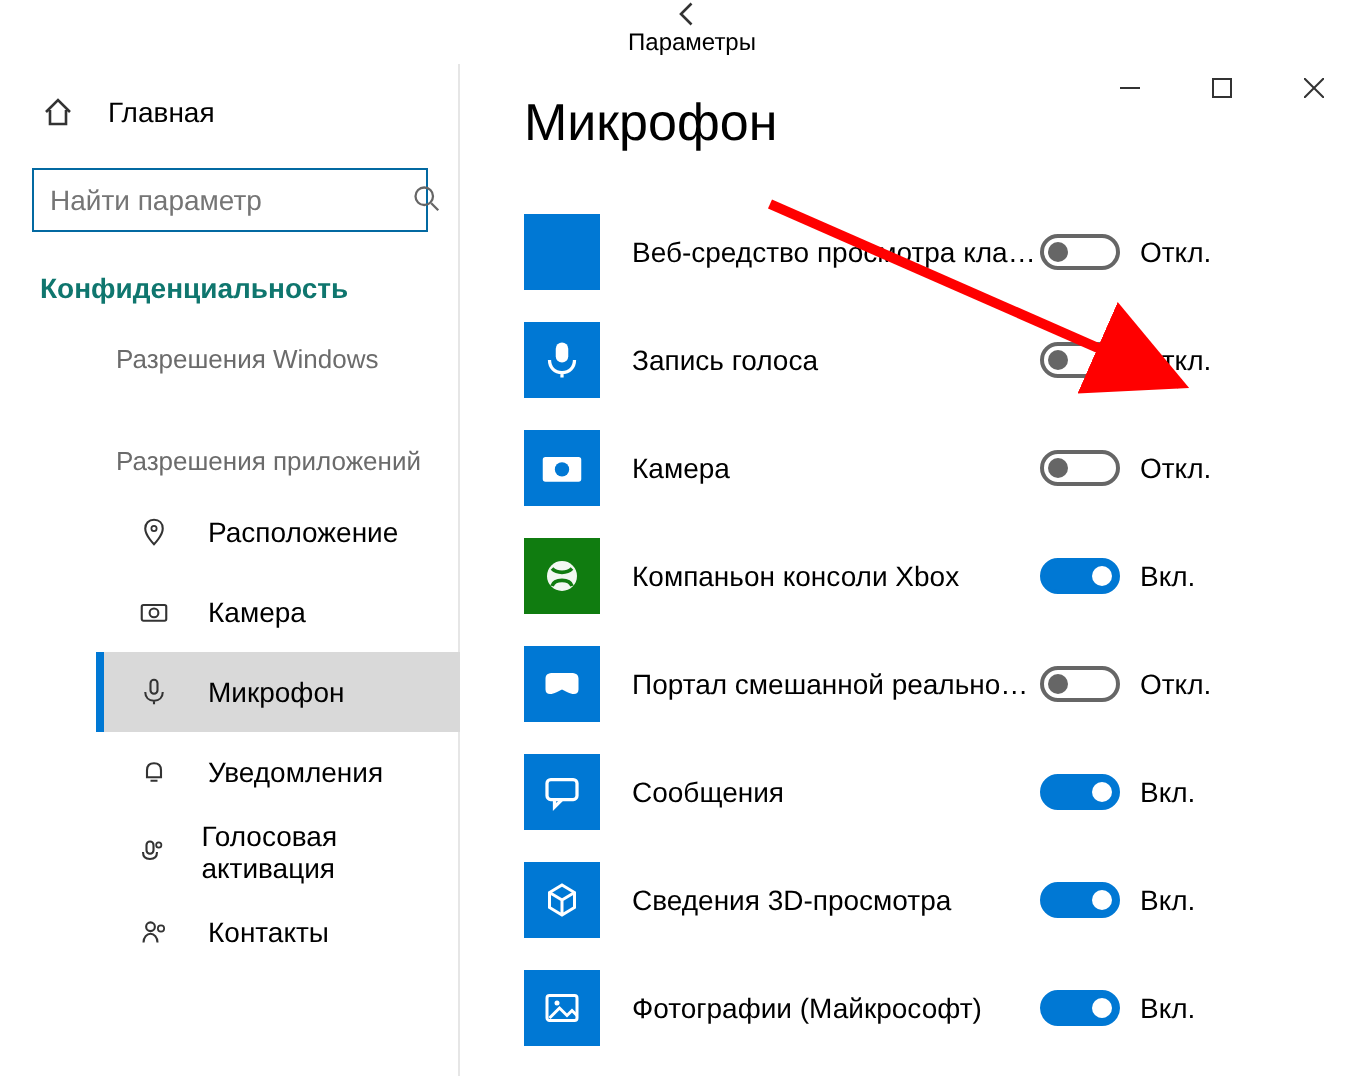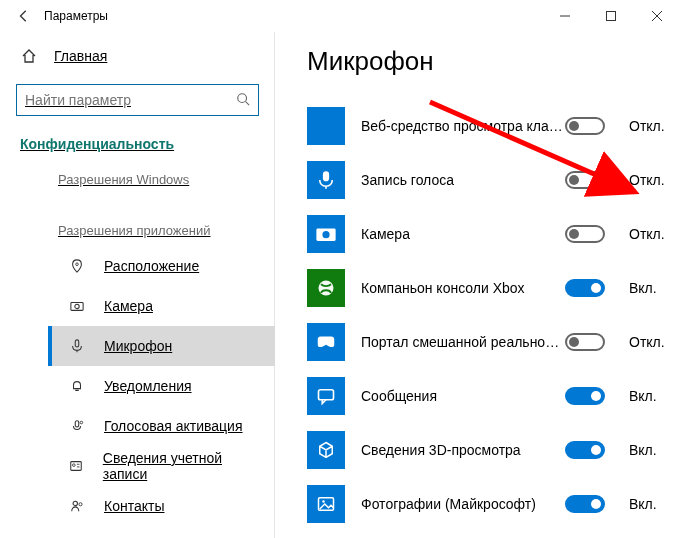--- a/index.html
+++ b/index.html
@@ -7,42 +7,42 @@
     font-family: "Segoe UI", Arial, sans-serif;
     width: 680px; height: 538px;
     background: #fff; color: #000;
     overflow: hidden;
     position: relative;
   }
   .titlebar {
     height: 32px;
     display: flex; align-items: center;
     padding-left: 8px;
+    flex-direction: column;
   }
   .back-btn {
     width: 32px; height: 32px;
     display:flex; align-items:center; justify-content:center;
     font-size: 14px; color:#333;
   }
   .title { font-size: 12px; color:#000; margin-left:4px; }
   .win-controls { margin-left:auto; display:flex; }
   .win-btn {
     width: 46px; height: 32px;
     display:flex; align-items:center; justify-content:center;
     font-size: 12px; color:#333;
   }
   .main {
     display:flex; height: calc(538px - 32px);
   }
   .sidebar {
-    width: 275px; background:#fff;
+    width: 230px; background:#fff;
     border-right: none;
     position: relative;
     overflow: visible;
-    text-decoration: underline;
   }
   .sidebar-vline {
     position:absolute; right:0; top:0; bottom:0;
     width:1px; background:#e6e6e6;
   }
   .home {
     display:flex; align-items:center;
     height: 36px; padding: 0 16px 0 20px;
     margin-top: 6px;
     font-size: 14px;
@@ -94,21 +94,21 @@
   }
   .app-icon {
     width: 38px; height: 38px;
     display:flex; align-items:center; justify-content:center;
     color:#fff; font-size:18px;
     flex:0 0 38px;
   }
   .app-label { flex:1; font-size: 14px; padding-left: 16px; color:#000;
     white-space: nowrap; overflow:hidden; text-overflow: ellipsis; max-width: 220px;
   }
-  .toggle-wrap { display:flex; align-items:center; gap:24px; margin-right:0; }
+  .toggle-wrap { display:flex; align-items:center; gap:10px; margin-right:0; }
   .toggle {
     width: 40px; height: 18px;
     border-radius: 9px;
     position:relative;
     border: 2px solid #666;
     background:#fff;
   }
   .toggle .knob {
     width:10px; height:10px; border-radius:50%;
     background:#666;
@@ -229,31 +229,20 @@
       <span class="icon">
         <svg width="14" height="14" viewBox="0 0 16 16">
             <rect x="6" y="2" width="4" height="7" rx="2" stroke="#333" fill="none" stroke-width="1.2"></rect>
             <path d="M4 8 Q4 12 8 12 Q12 12 12 8" stroke="#333" fill="none" stroke-width="1.2"></path>
             <circle cx="13" cy="4" r="1.5" stroke="#333" fill="none"></circle>
           </svg>
       </span>
       <span>Голосовая активация</span>
     </div>
 
-    <div class="nav-item">
-      <span class="icon">
-        <svg width="14" height="14" viewBox="0 0 16 16">
-            <rect x="2" y="3" width="12" height="10" rx="1" stroke="#333" fill="none" stroke-width="1.2"></rect>
-            <circle cx="5.5" cy="7" r="1.5" stroke="#333" fill="none"></circle>
-            <line x1="9" y1="6" x2="12" y2="6" stroke="#333"></line>
-            <line x1="9" y1="9" x2="12" y2="9" stroke="#333"></line>
-          </svg>
-      </span>
-      <span>Сведения учетной записи</span>
-    </div>
 
     <div class="nav-item">
       <span class="icon">
         <svg width="14" height="14" viewBox="0 0 16 16">
             <circle cx="6" cy="5" r="2.5" stroke="#333" fill="none" stroke-width="1.2"></circle>
             <path d="M2 14 C2 11 4 9 6 9 C8 9 10 11 10 14" stroke="#333" fill="none" stroke-width="1.2"></path>
             <circle cx="12" cy="6" r="1.8" stroke="#333" fill="none"></circle>
           </svg>
       </span>
       <span>Контакты</span>

